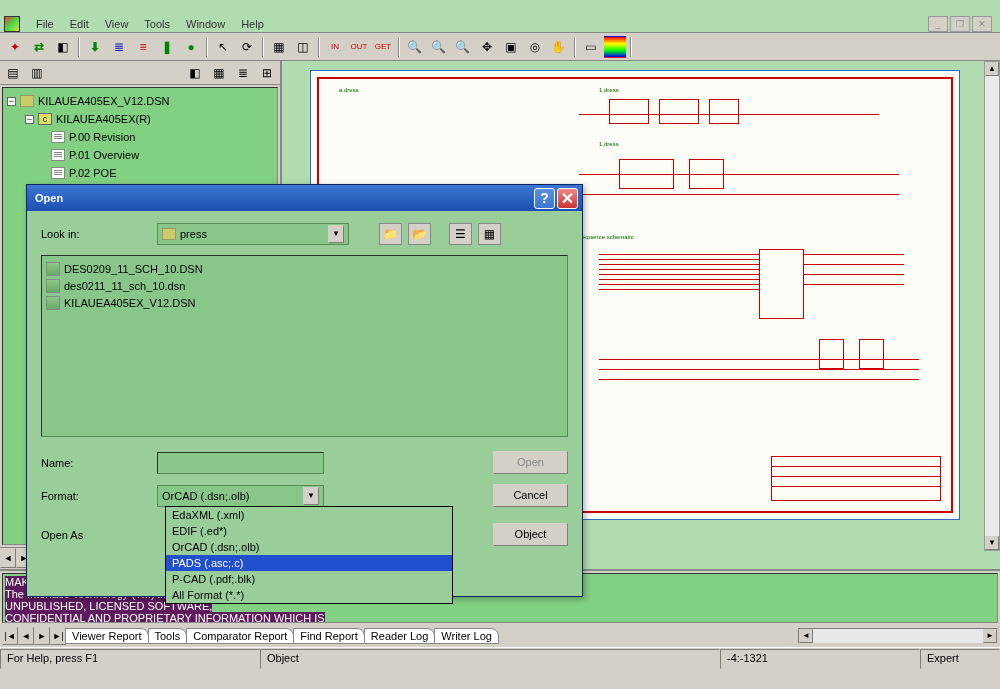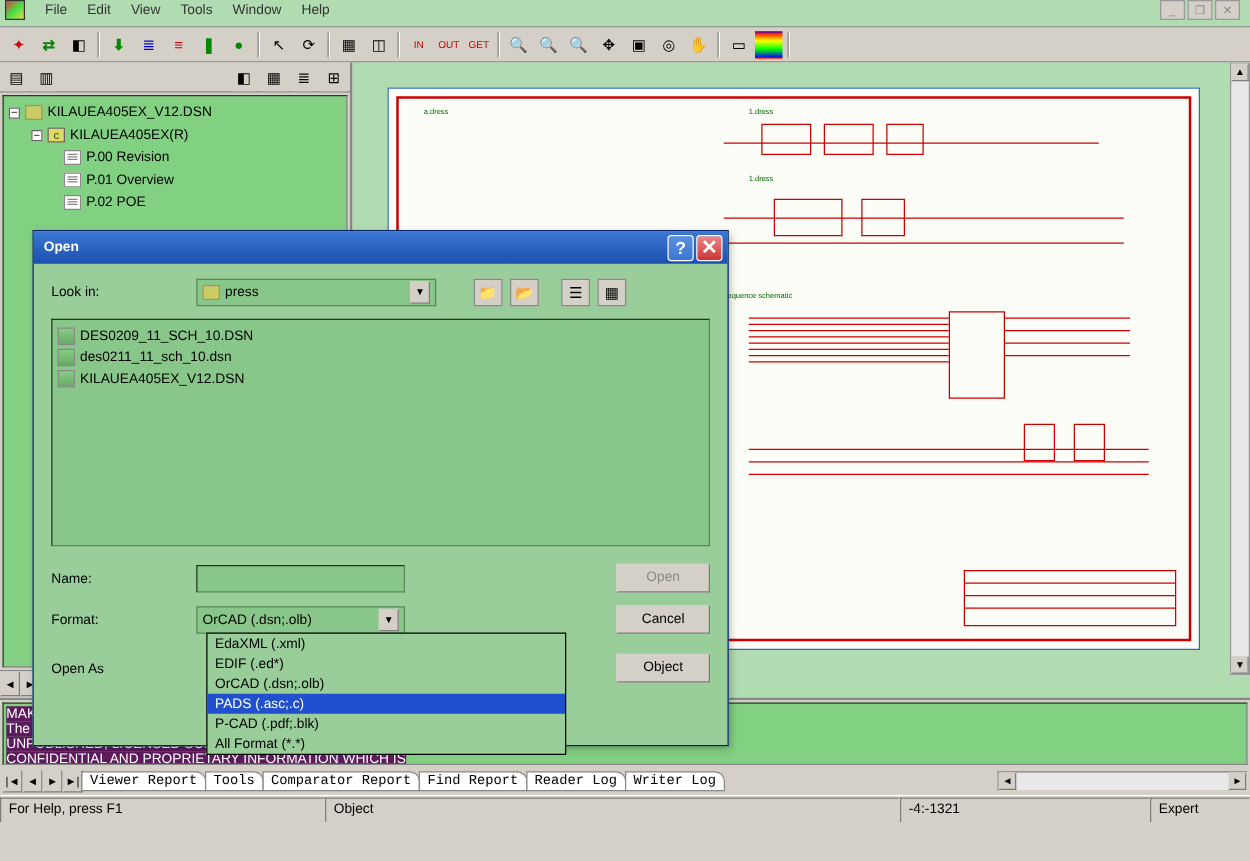--- a/index.html
+++ b/index.html
@@ -1,19 +1,19 @@
 <!DOCTYPE html>
 <html><head>
 <meta charset="utf-8">
 <style>
 * { box-sizing: border-box; margin: 0; padding: 0; font-family: Tahoma, Arial, sans-serif; font-size: 11px; }
 body { width: 1000px; height: 689px; background: #d4d0c8; overflow: hidden; position: relative; }
 
 
-.menubar { height: 22px; background: #b1dbb1; display: flex; align-items: flex-start; padding: 0 4px; border-bottom: 1px solid #888; }
+.menubar { height: 33px; background: #b1dbb1; display: flex; align-items: flex-end; padding: 0 4px; border-bottom: 1px solid #888; }
 .app-icon { width: 16px; height: 16px; background: linear-gradient(135deg, #d44, #4d4, #dd4); margin-right: 8px; border: 1px solid #333; }
 .menu-item { padding: 2px 8px; color: #333; cursor: default; }
 .win-controls { margin-left: auto; display: flex; gap: 2px; padding-right: 4px; }
 .win-btn { width: 20px; height: 16px; background: #d4d0c8; border: 1px solid #999; font-size: 9px; text-align: center; line-height: 14px; color: #888; }
 
 
 .toolbar { height: 28px; background: #d4d0c8; display: flex; align-items: center; padding: 2px 4px; border-bottom: 1px solid #888; gap: 2px; }
 .tb-btn { width: 22px; height: 22px; background: #d4d0c8; border: 1px solid transparent; display: flex; align-items: center; justify-content: center; font-size: 12px; }
 .tb-sep { width: 2px; height: 20px; border-left: 1px solid #888; border-right: 1px solid #fff; margin: 0 2px; }
 .tb-green { color: #080; font-weight: bold; }
@@ -51,21 +51,21 @@
 .title-block div { border-bottom: 1px solid #c00; height: 10px; }
 
 
 .log-area { height: 78px; background: #d4d0c8; border-top: 2px solid #888; display: flex; flex-direction: column; }
 .log-content { flex: 1; background: #82d082; border: 1px inset #888; margin: 2px; overflow: hidden; font-family: 'Courier New', monospace; font-size: 12px; padding: 2px; }
 .log-line { white-space: nowrap; }
 .log-hl { background: #5d1a5d; color: #fff; display: inline-block; }
 .log-tabs { height: 22px; display: flex; align-items: center; background: #d4d0c8; padding: 0 2px; }
 .log-nav { display: flex; gap: 0; }
 .log-nav-btn { width: 16px; height: 18px; border: 1px outset #d4d0c8; text-align: center; font-size: 9px; line-height: 16px; }
-.log-tab { padding: 1px 6px; border: 1px solid #888; background: #fff; border-radius: 0 8px 0 0; margin-left: -1px; cursor: default; font-family: Liberation Mono, monospace; }
+.log-tab { padding: 1px 6px; border: 1px solid #888; background: #fff; border-radius: 0 8px 0 0; margin-left: -1px; cursor: default; }
 .log-scroll { margin-left: auto; width: 200px; height: 16px; background: #e8e8e8; border: 1px inset #d4d0c8; display: flex; justify-content: space-between; }
 
 
 .statusbar { height: 22px; background: #d4d0c8; border-top: 1px solid #fff; display: flex; align-items: center; }
 .status-cell { height: 20px; padding: 2px 6px; border: 1px inset #d4d0c8; }
 .status-cell.c1 { width: 260px; }
 .status-cell.c2 { width: 460px; }
 .status-cell.c3 { width: 200px; }
 .status-cell.c4 { flex: 1; }
 

